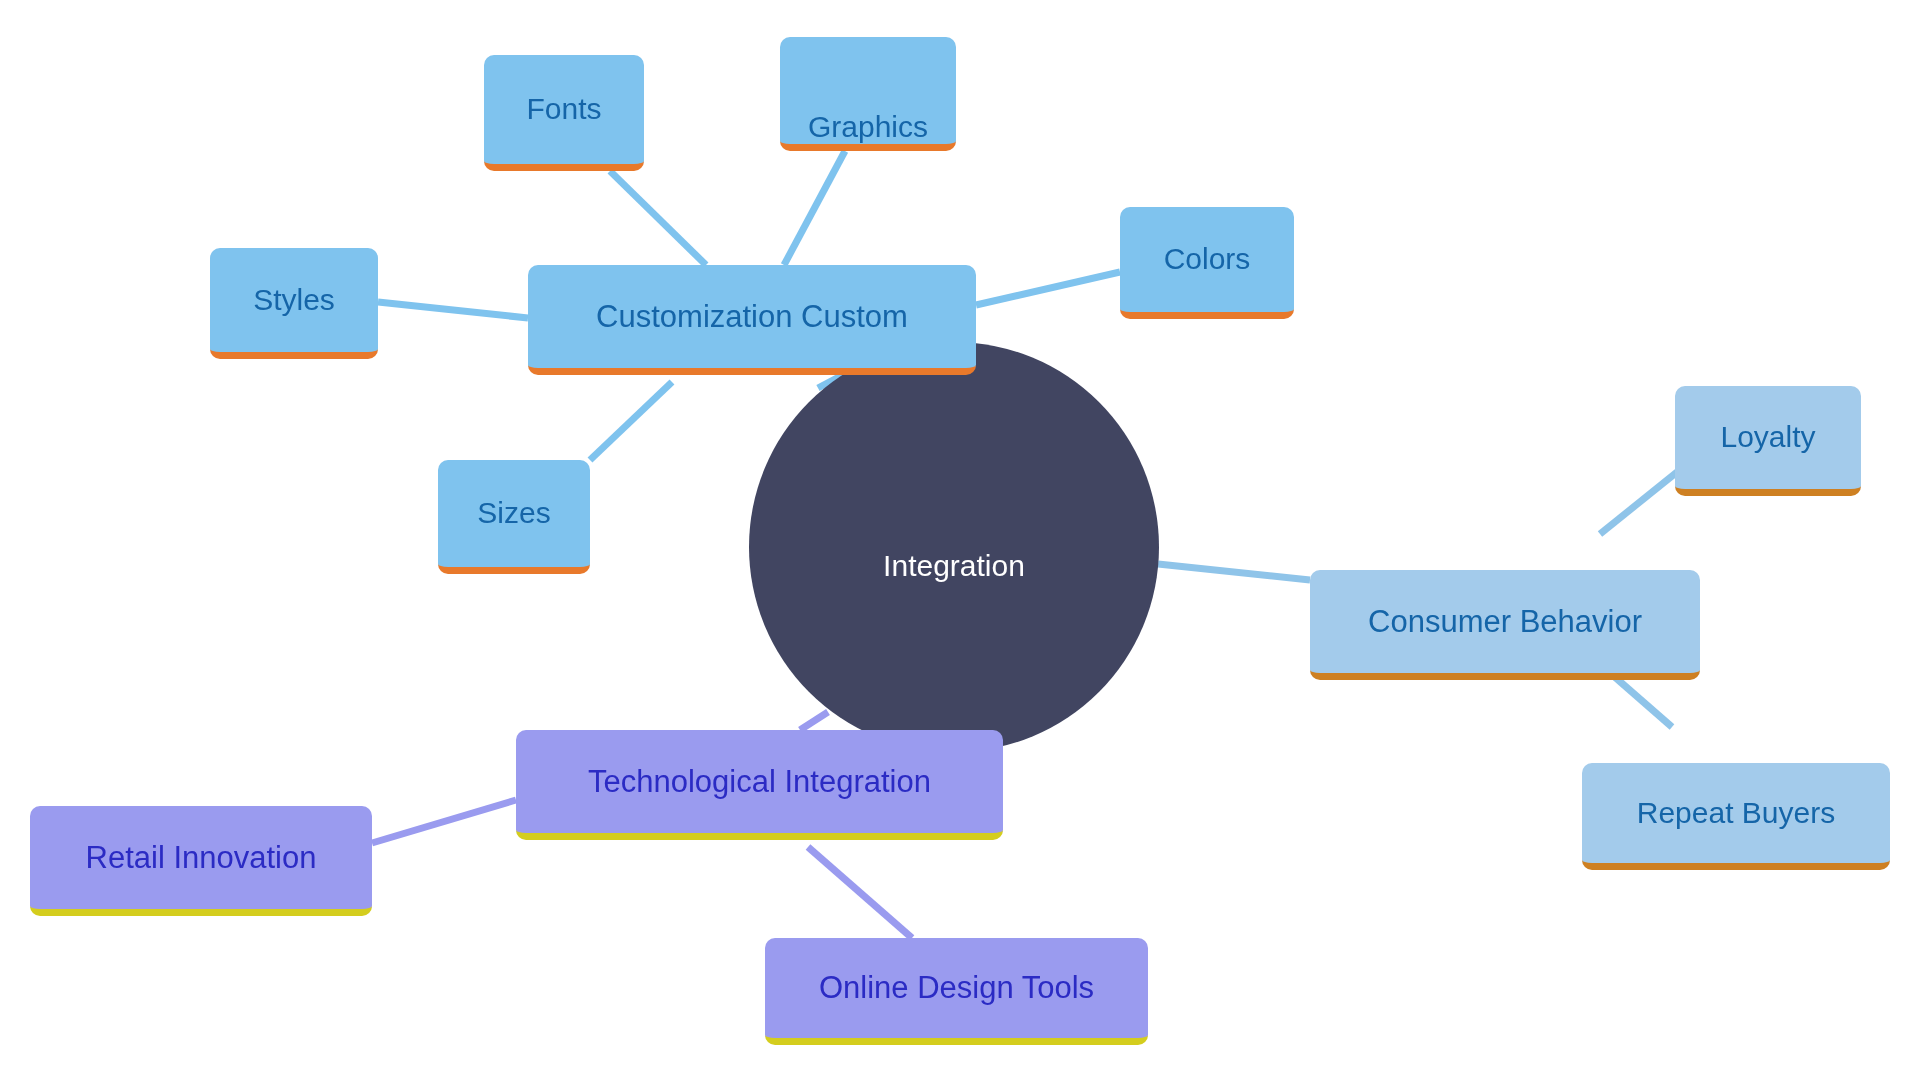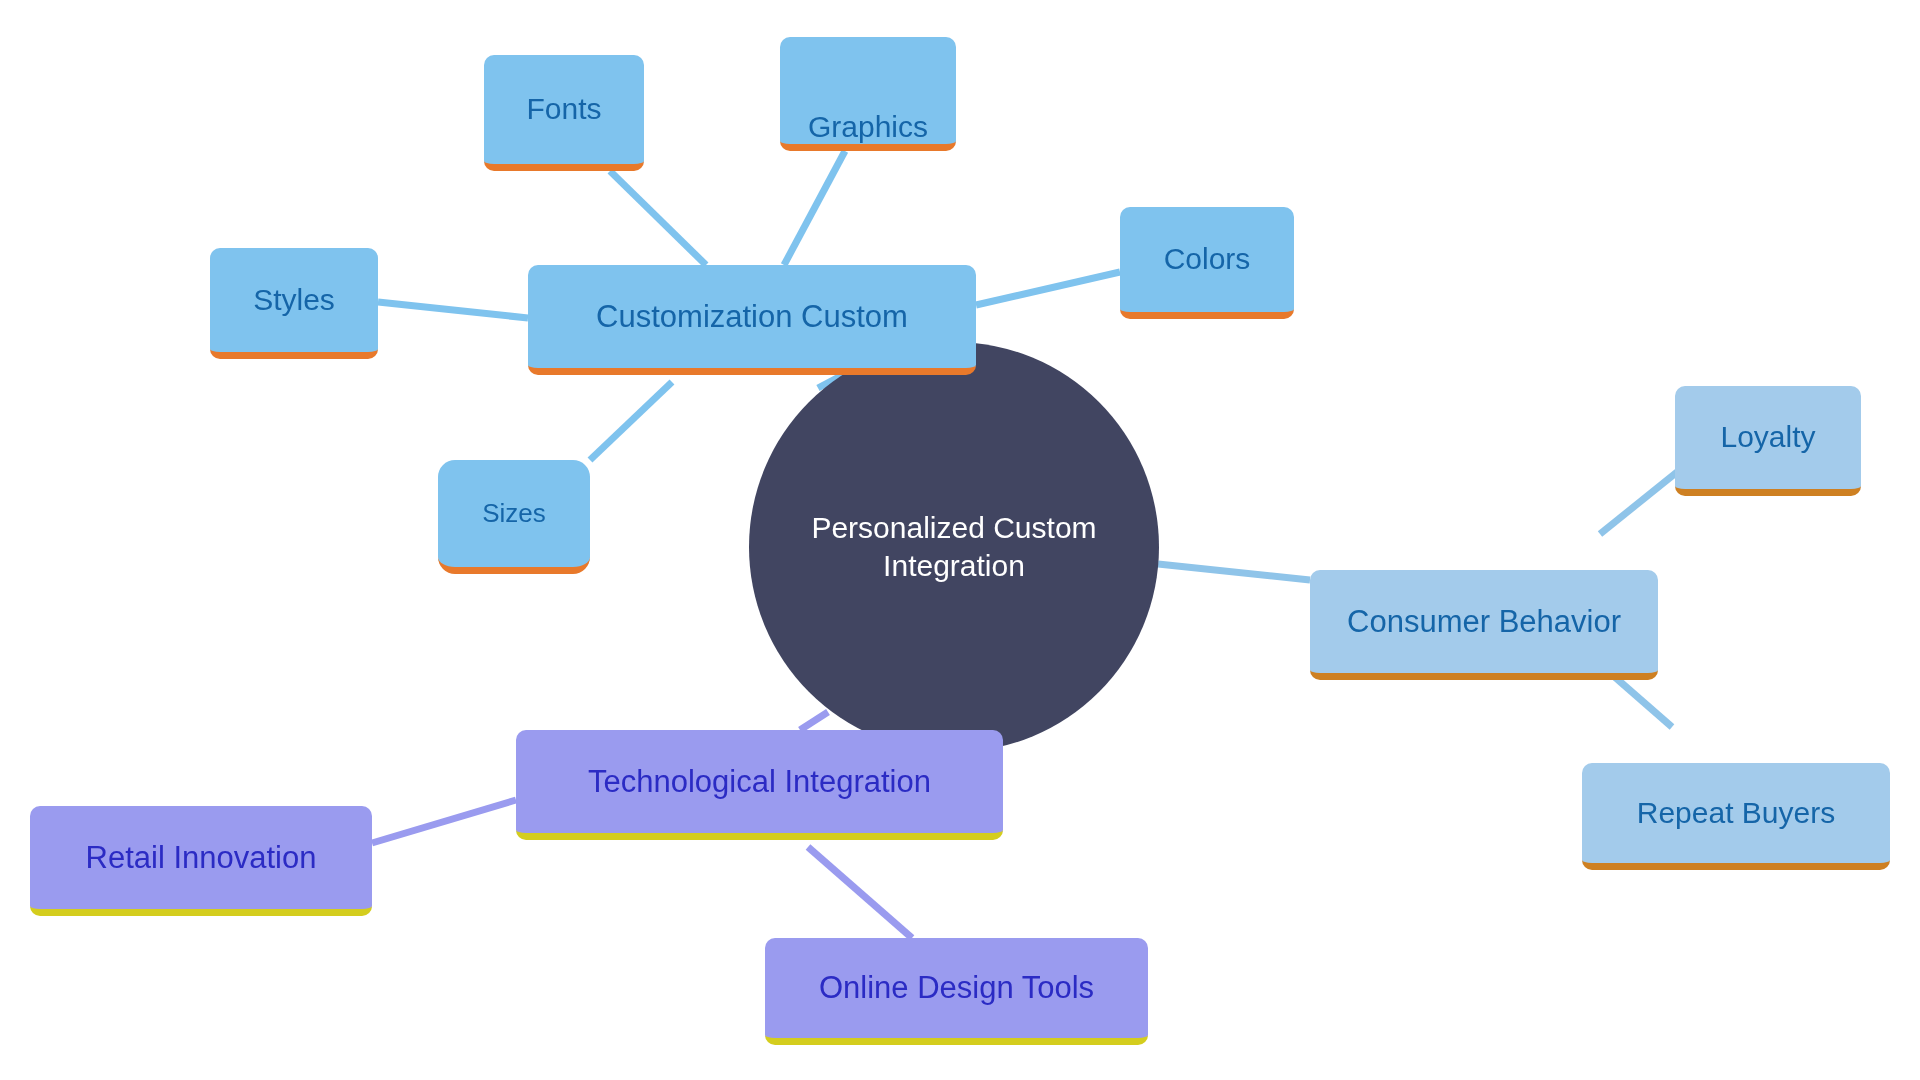--- a/index.html
+++ b/index.html
@@ -91,43 +91,43 @@
       <line x1="818" y1="388" x2="852" y2="370" stroke="#7FC3EE" stroke-width="7" stroke-linecap="butt"></line>
       <line x1="1158" y1="564" x2="1310" y2="580" stroke="#8FC4E9" stroke-width="7" stroke-linecap="butt"></line>
       <line x1="1600" y1="534" x2="1692" y2="460" stroke="#8FC4E9" stroke-width="7" stroke-linecap="butt"></line>
       <line x1="1585" y1="651" x2="1672" y2="727" stroke="#8FC4E9" stroke-width="7" stroke-linecap="butt"></line>
       <line x1="828" y1="712" x2="800" y2="730" stroke="#9A9BEF" stroke-width="7" stroke-linecap="butt"></line>
       <line x1="516" y1="800" x2="372" y2="843" stroke="#9A9BEF" stroke-width="7" stroke-linecap="butt"></line>
       <line x1="808" y1="847" x2="912" y2="938" stroke="#9A9BEF" stroke-width="7" stroke-linecap="butt"></line>
     </svg>
 
   <div class="node root" id="node-root" style="left: 749px; top: 342px; width: 410px; height: 410px; font-size: 30px;">
-    <span class="label"><span>Personalized Custom</span><br><span>Integration</span></span>
+    <span class="label"><br><span>Integration</span></span>
   </div>
 
   <div id="node-layer">
       <div class="node blue" id="node-fonts" style="left: 484px; top: 55px; width: 160px; height: 116px; font-size: 30px;">
         <span class="label">Fonts</span>
       </div>
       <div class="node blue" id="node-graphics" style="left: 780px; top: 37px; width: 176px; height: 114px; font-size: 30px; align-items: flex-end;">
         <span class="label">Graphics</span>
       </div>
       <div class="node blue" id="node-colors" style="left: 1120px; top: 207px; width: 174px; height: 112px; font-size: 30px;">
         <span class="label">Colors</span>
       </div>
       <div class="node blue" id="node-styles" style="left: 210px; top: 248px; width: 168px; height: 111px; font-size: 30px;">
         <span class="label">Styles</span>
       </div>
-      <div class="node blue" id="node-sizes" style="left: 438px; top: 460px; width: 152px; height: 114px; font-size: 26px; border-radius: 17px;">
+      <div class="node blue" id="node-sizes" style="left: 438px; top: 460px; width: 152px; height: 114px; font-size: 30px;">
         <span class="label">Sizes</span>
       </div>
       <div class="node blue" id="node-customization" style="left: 528px; top: 265px; width: 448px; height: 110px; font-size: 31px;">
         <span class="label">Customization Custom</span>
       </div>
-      <div class="node blue2" id="node-consumer" style="left: 1310px; top: 534px; width: 348px; height: 110px; font-size: 31px;">
+      <div class="node blue2" id="node-consumer" style="left: 1310px; top: 534px; width: 390px; height: 110px; font-size: 31px;">
         <span class="label">Consumer Behavior</span>
       </div>
       <div class="node blue2" id="node-loyalty" style="left: 1675px; top: 350px; width: 186px; height: 110px; font-size: 30px;">
         <span class="label">Loyalty</span>
       </div>
       <div class="node blue2" id="node-repeat_buyers" style="left: 1582px; top: 727px; width: 308px; height: 107px; font-size: 30px;">
         <span class="label">Repeat Buyers</span>
       </div>
       <div class="node purple" id="node-tech" style="left: 516px; top: 730px; width: 487px; height: 110px; font-size: 31px;">
         <span class="label">Technological Integration</span>

